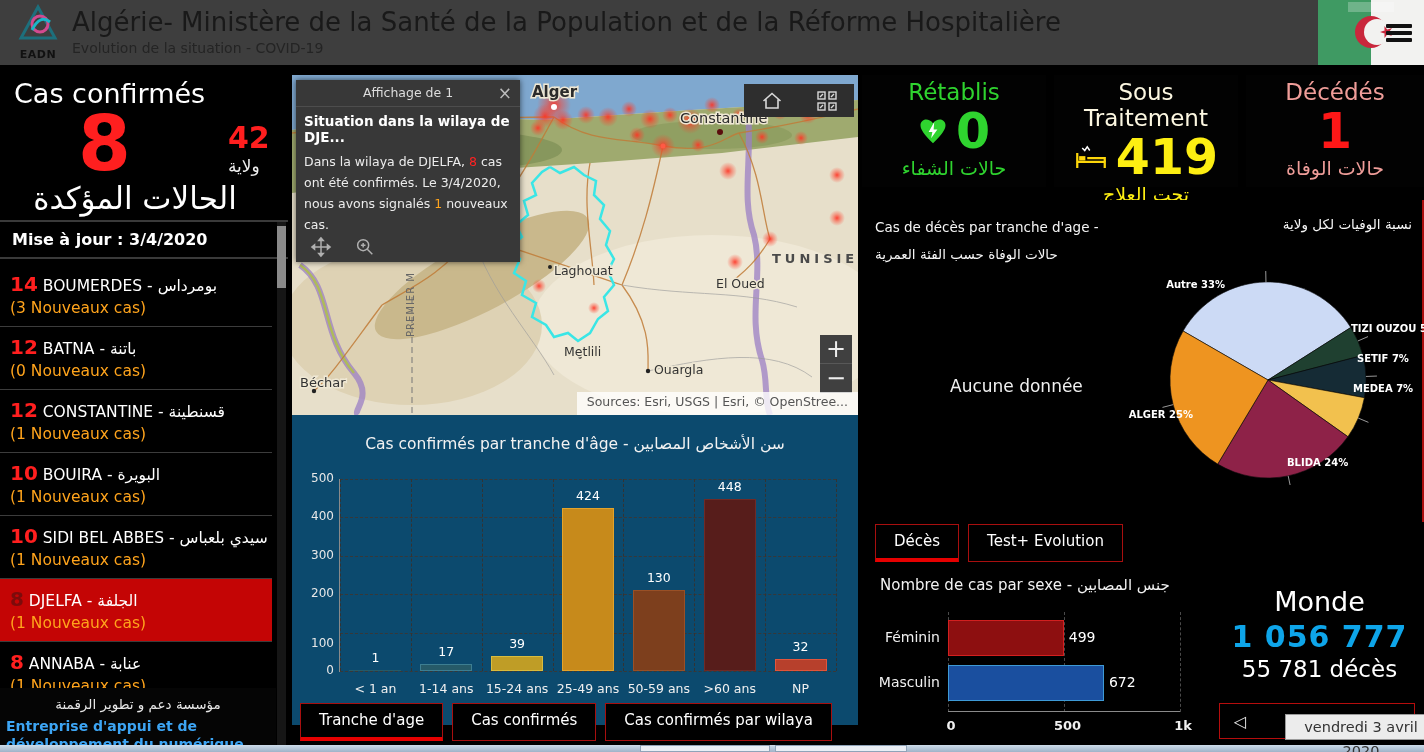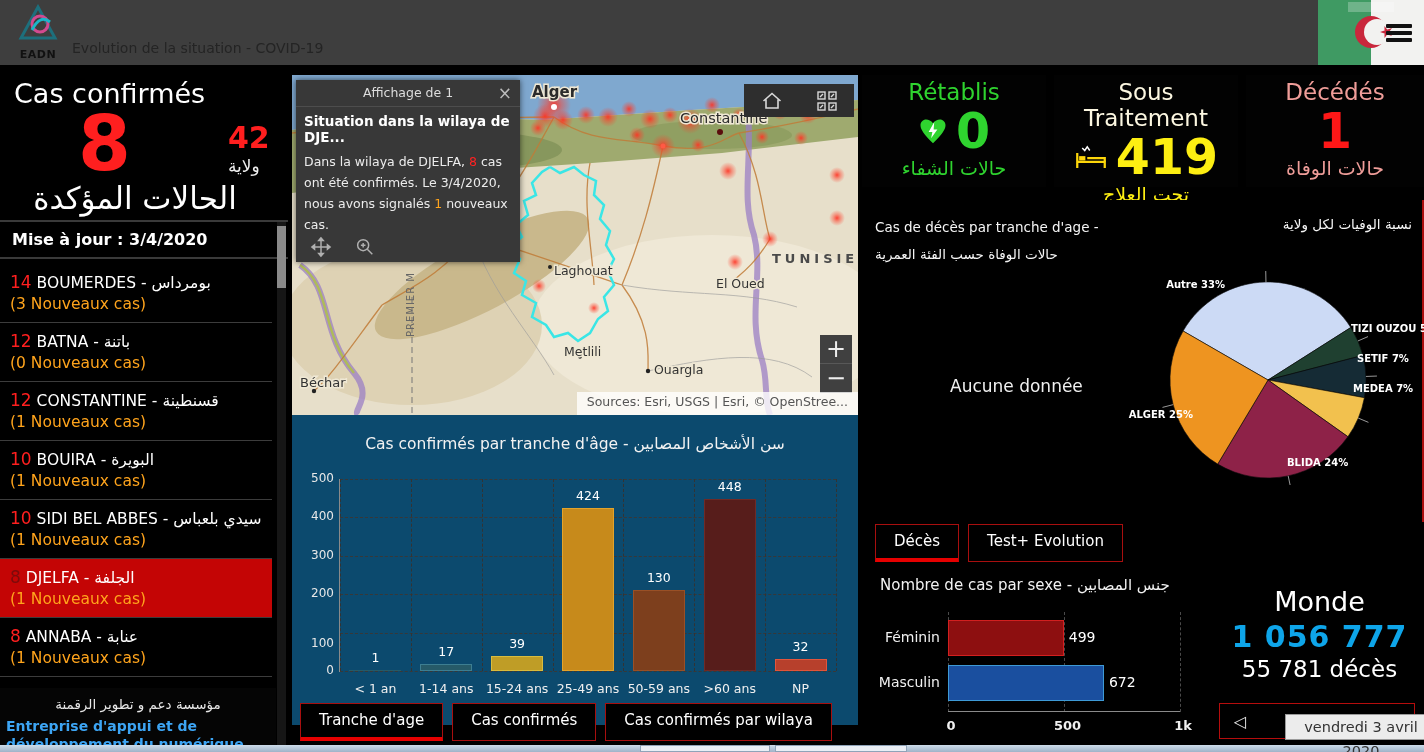--- a/index.html
+++ b/index.html
@@ -19,21 +19,21 @@
   .lp-title{font-size:27px;color:#fff;padding:10px 0 0 14px;}
   .big-count{position:absolute;left:78px;top:38px;font-size:76px;font-weight:bold;color:#ff1f1f;line-height:76px;}
   .w42{position:absolute;left:228px;top:52px;font-size:30px;font-weight:bold;color:#ff1f1f;}
   .w42-lab{position:absolute;left:228px;top:88px;font-size:17px;color:#eee;}
   .lp-ar{position:absolute;left:0;top:112px;width:270px;text-align:center;font-size:31px;color:#fff;}
   .maj{position:absolute;left:0;top:152px;width:276px;border-top:2px solid #3a3a3a;border-bottom:2px solid #3a3a3a;
        padding:8px 0 8px 12px;font-size:16px;font-weight:bold;color:#fff;}
   .wlist{position:absolute;left:0;top:196px;width:272px;}
   .wilaya-item{padding:8px 0 9px 10px;border-bottom:1px solid #3c3c3c;cursor:pointer;}
   .wilaya-item.selected{background:#c40505;}
-  .wcount{color:#ff1f1f;font-weight:normal;font-size:17px;}
+  .wcount{color:#ff1f1f;font-weight:bold;font-size:20px;}
   .wilaya-item.selected .wcount{color:#7c0b0b;}
   .wname{color:#fff;font-size:15.5px;}
   .wnew{color:#ffa41c;font-size:15.5px;margin-top:3px;}
   .sb-track{position:absolute;left:277px;top:154px;width:9px;height:528px;background:#161616;}
   .sb-thumb{position:absolute;left:0;top:4px;width:9px;height:62px;background:#8a8a8a;cursor:grab;}
   .lp-foot{position:absolute;left:0;top:620px;width:276px;height:60px;background:#050505;}
   .lf-ar{text-align:center;color:#e8e8e8;font-size:13.5px;padding-top:8px;}
   .lf-fr{color:#3da5f4;font-weight:bold;font-size:14px;padding:5px 0 0 6px;line-height:18px;}
   
   .map{position:absolute;left:292px;top:75px;width:566px;height:340px;overflow:hidden;background:#e7dfca;}
@@ -108,20 +108,21 @@
 
 <div class="app-header">
   <div class="logo">
     <svg width="40" height="40" viewBox="0 0 40 40">
       <polygon points="20,3 37,34 3,34" fill="none" stroke="#1d6f7c" stroke-width="3"></polygon>
       <circle cx="22" cy="20" r="8" fill="none" stroke="#d14a8f" stroke-width="3"></circle>
       <path d="M14 26 Q22 10 32 18" fill="none" stroke="#19b6c9" stroke-width="3"></path>
     </svg>
     <div class="logo-name">EADN</div>
   </div>
+  <div class="hd-title">Algérie- Ministère de la Santé de la Population et de la Réforme Hospitalière</div>
   <div class="hd-sub">Evolution de la situation - COVID-19</div>
   <div class="flag">
     <svg width="106" height="65" viewBox="0 0 106 65">
       <rect x="0" y="0" width="53" height="65" fill="#3f9a63"></rect>
       <rect x="53" y="0" width="53" height="65" fill="#f2f2f0"></rect>
       <circle cx="53" cy="32" r="16" fill="#c9273c"></circle>
       <circle cx="59" cy="32" r="13" fill="#f2f2f0"></circle>
       <path d="M62 32 l12 -4 -7.5 10 0 -12 7.5 10 z" fill="#c9273c"></path>
       <rect x="30" y="2" width="46" height="10" fill="rgba(255,255,255,.25)"></rect>
     </svg>

